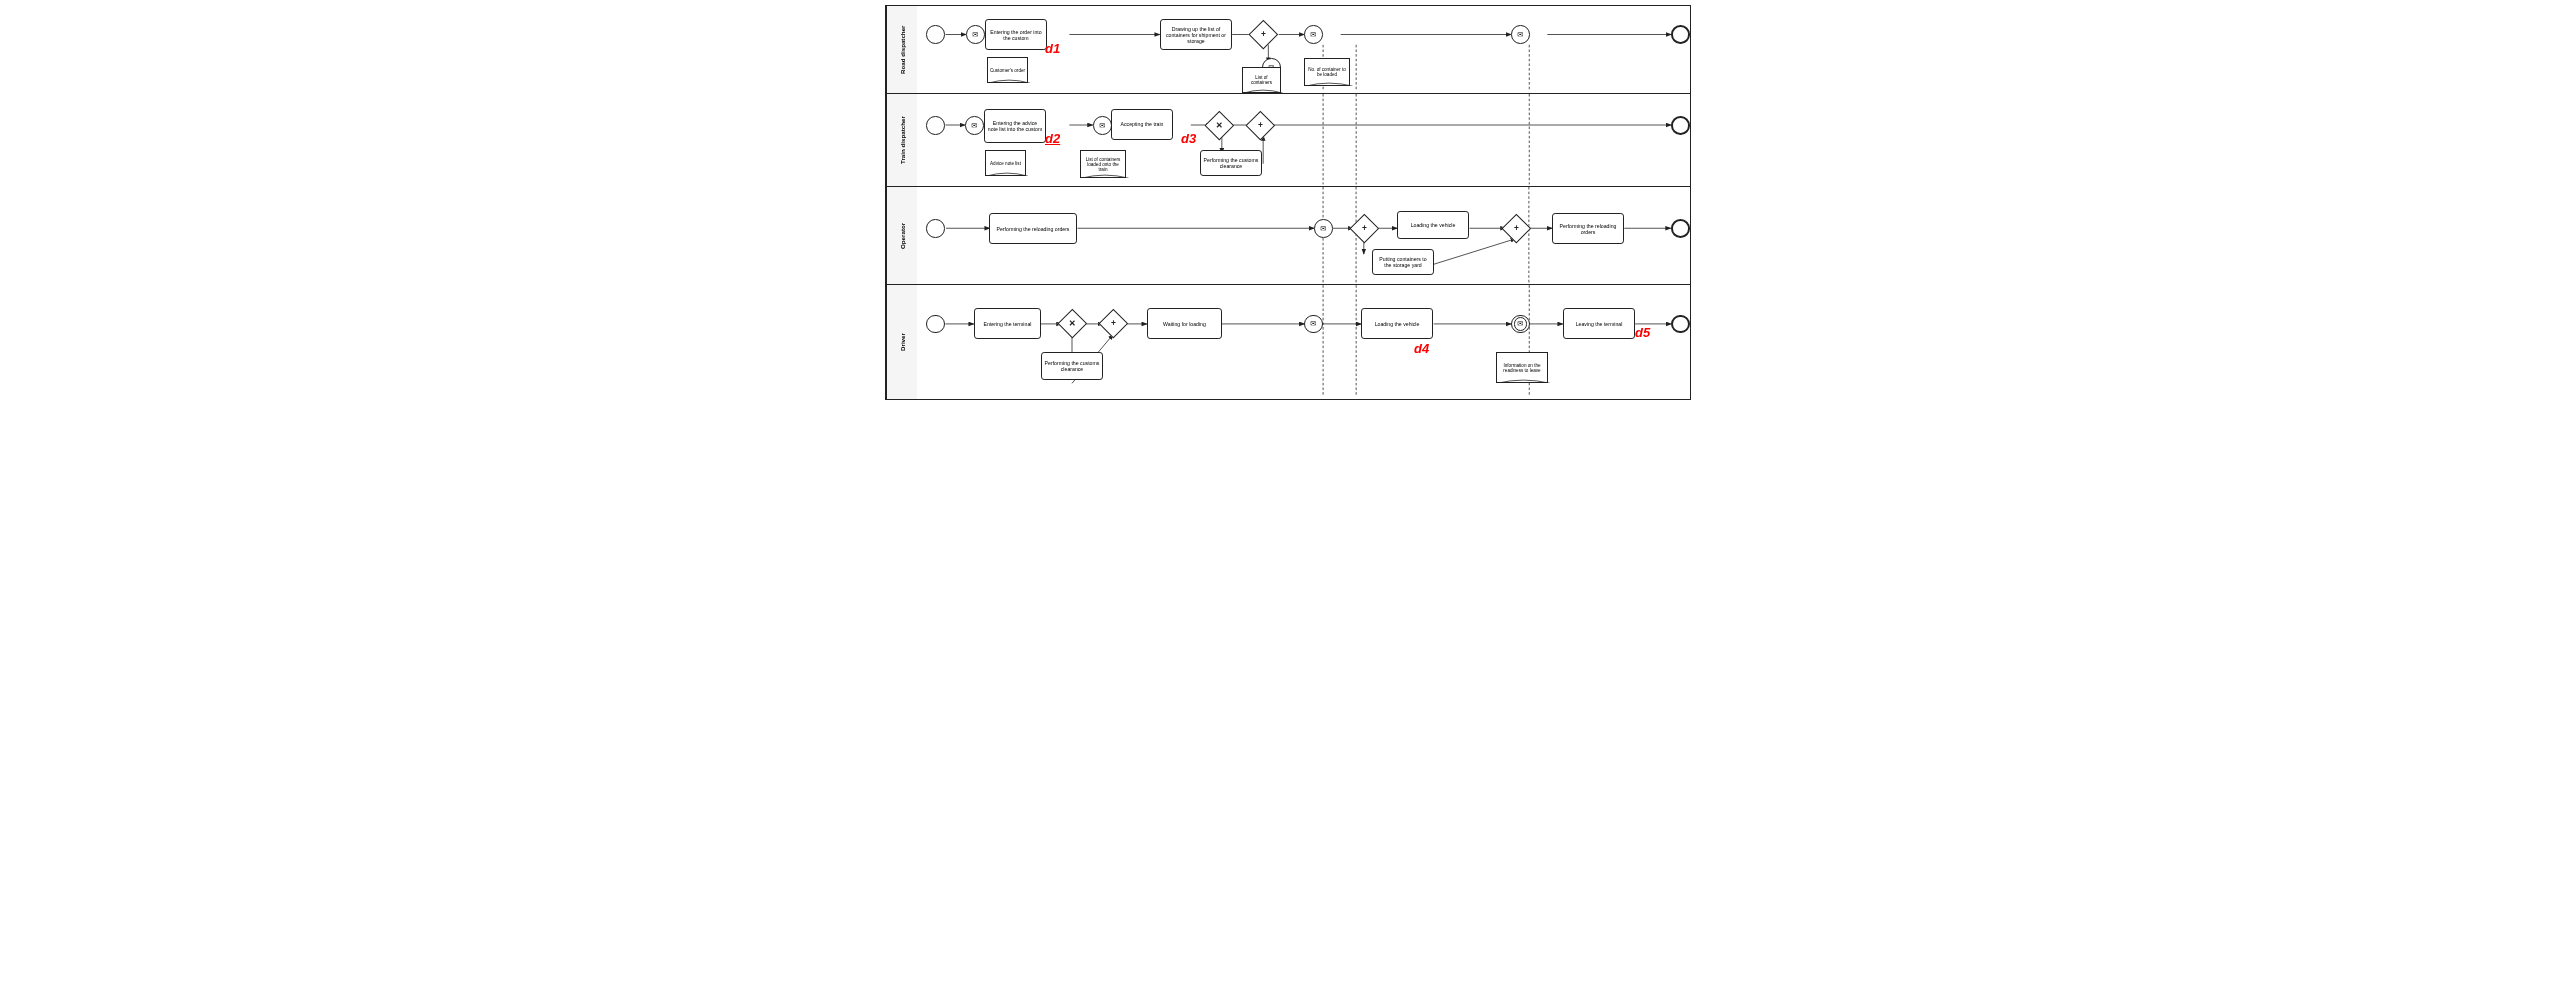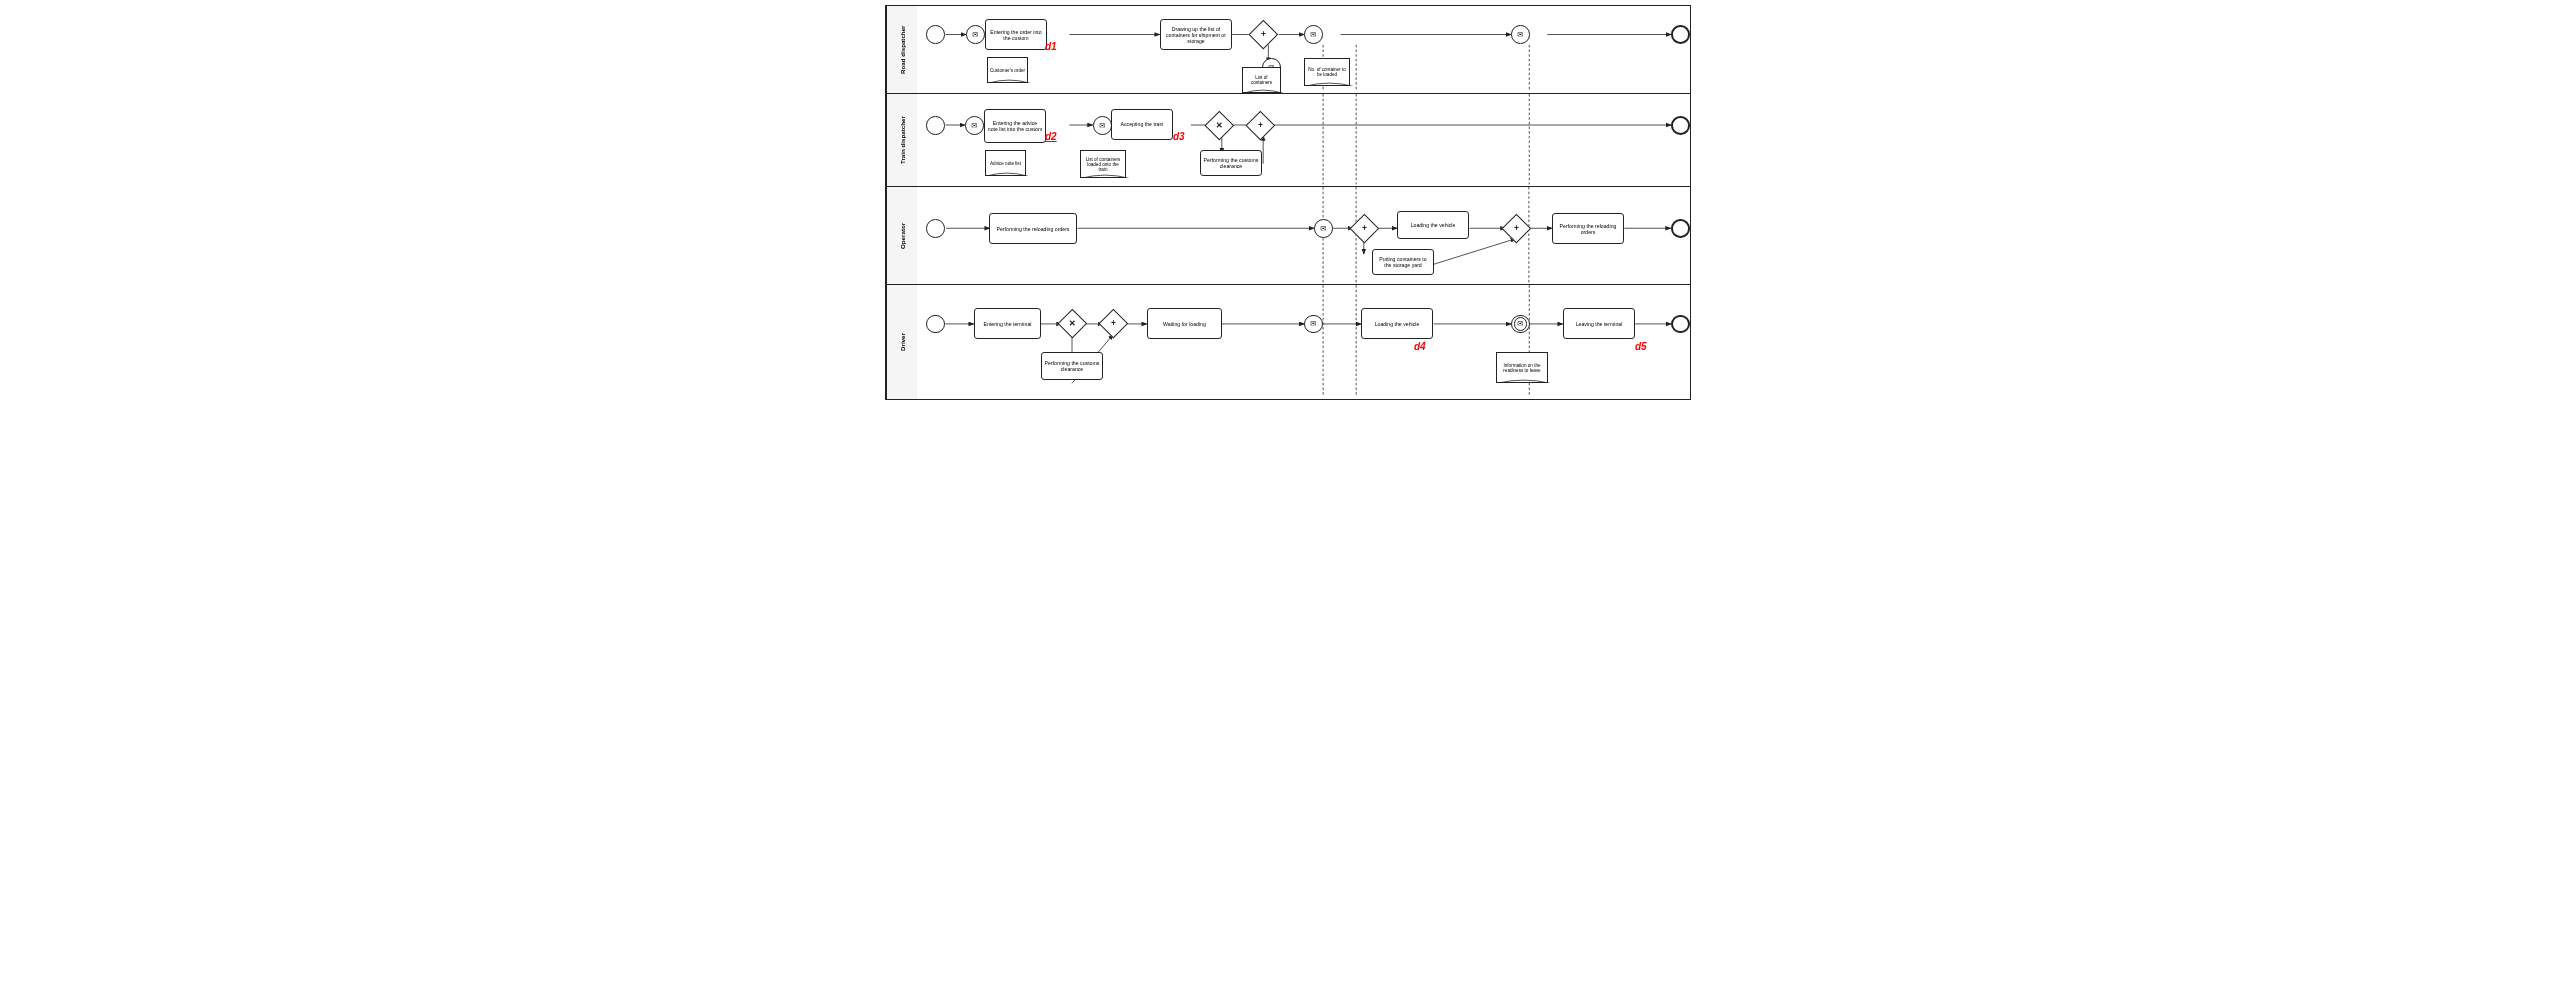--- a/index.html
+++ b/index.html
@@ -84,21 +84,21 @@
       font-weight: bold;
       color: #222;
       display: flex;
       align-items: center;
       justify-content: center;
       width: 100%;
       height: 100%;
     }
     .bpmn-label-red {
       position: absolute;
-      font-size: 10px;
+      font-size: 13px;
       font-weight: bold;
       color: red;
       font-style: italic;
     }
     
     .lane-svg {
       position: absolute;
       top: 0; left: 0;
       pointer-events: none;
     }
@@ -306,21 +306,21 @@
         <span>List of containers loaded onto the train</span>
         <svg style="position:absolute;bottom:-0.5px;left:-0.5px;width:48px;height:6.2px;" viewBox="0 0 92 12">
           <path d="M0,12 Q46,0 92,12" fill="none" stroke="#222" stroke-width="1.5"></path>
         </svg>
       </div>
 
       <div class="bpmn-task" style="left:194px;top:14.5px;width:62px;height:31px;">
         <span>Accepting the train</span>
       </div>
 
-      <div class="bpmn-label-red" style="left:256px;top:37px;">d3</div>
+      <div class="bpmn-label-red" style="left:264px;top:37px;">d3</div>
 
       <div class="bpmn-gateway" style="left:292px;top:20.7px;">
         <div class="bpmn-gateway-inner">✕</div>
       </div>
 
       <div class="bpmn-gateway" style="left:333px;top:20.7px;">
         <div class="bpmn-gateway-inner">+</div>
       </div>
 
       <div class="bpmn-task" style="left:283px;top:56px;width:62px;height:26px;">
@@ -479,20 +479,20 @@
         <span>Information on the readiness to leave</span>
         <svg style="position:absolute;bottom:-0.5px;left:-0.5px;width:53px;height:6.2px;" viewBox="0 0 102 12">
           <path d="M0,12 Q51,0 102,12" fill="none" stroke="#222" stroke-width="1.5"></path>
         </svg>
       </div>
 
       <div class="bpmn-task" style="left:646px;top:23px;width:72px;height:31px;">
         <span>Leaving the terminal</span>
       </div>
 
-      <div class="bpmn-label-red" style="left:718px;top:56px;">d5</div>
+      <div class="bpmn-label-red" style="left:718px;top:40px;">d5</div>
 
       <div class="bpmn-event-end" style="left:754px;top:29.4px;"></div>
     </div>
   </div>
 
 </div>
 
 
 </body></html>

